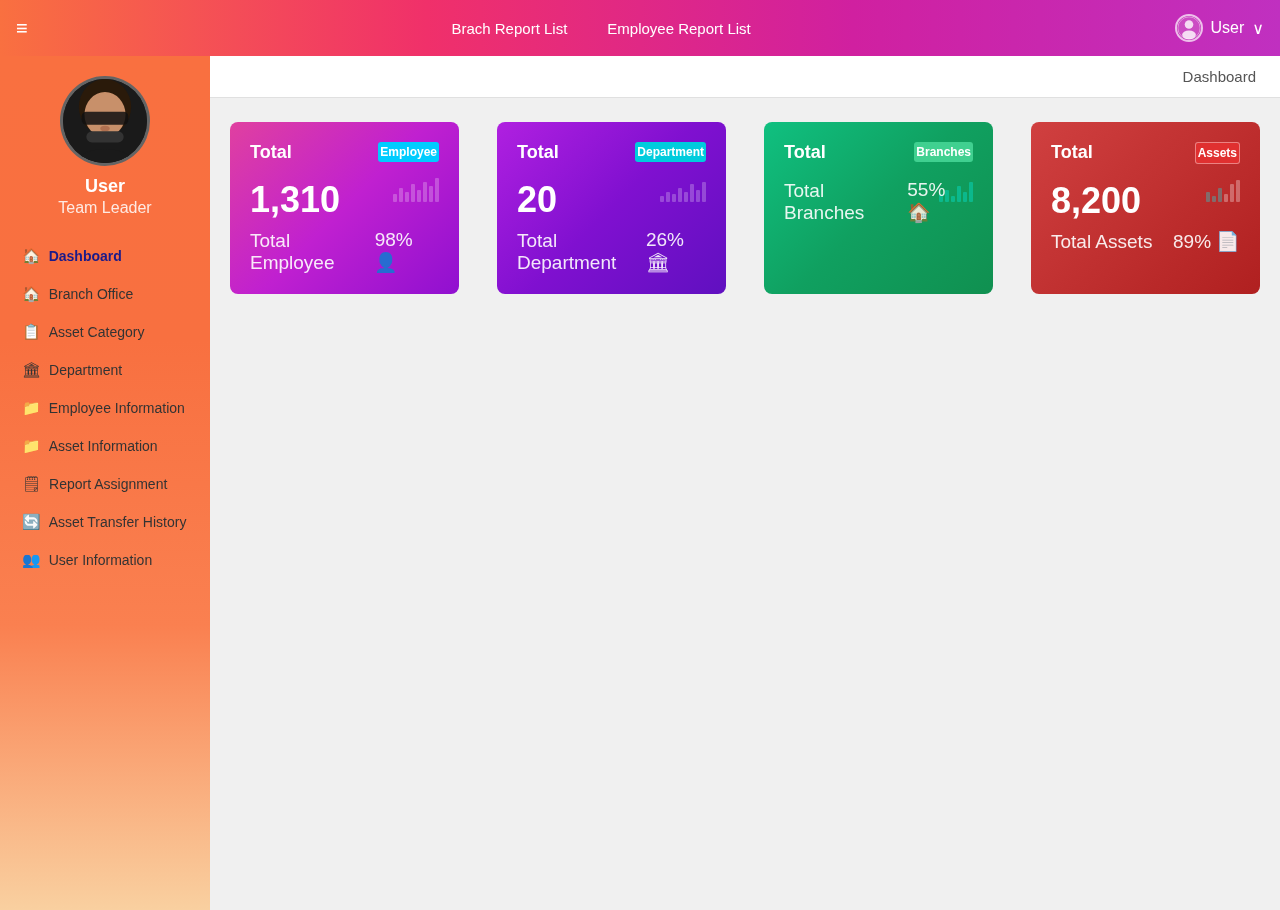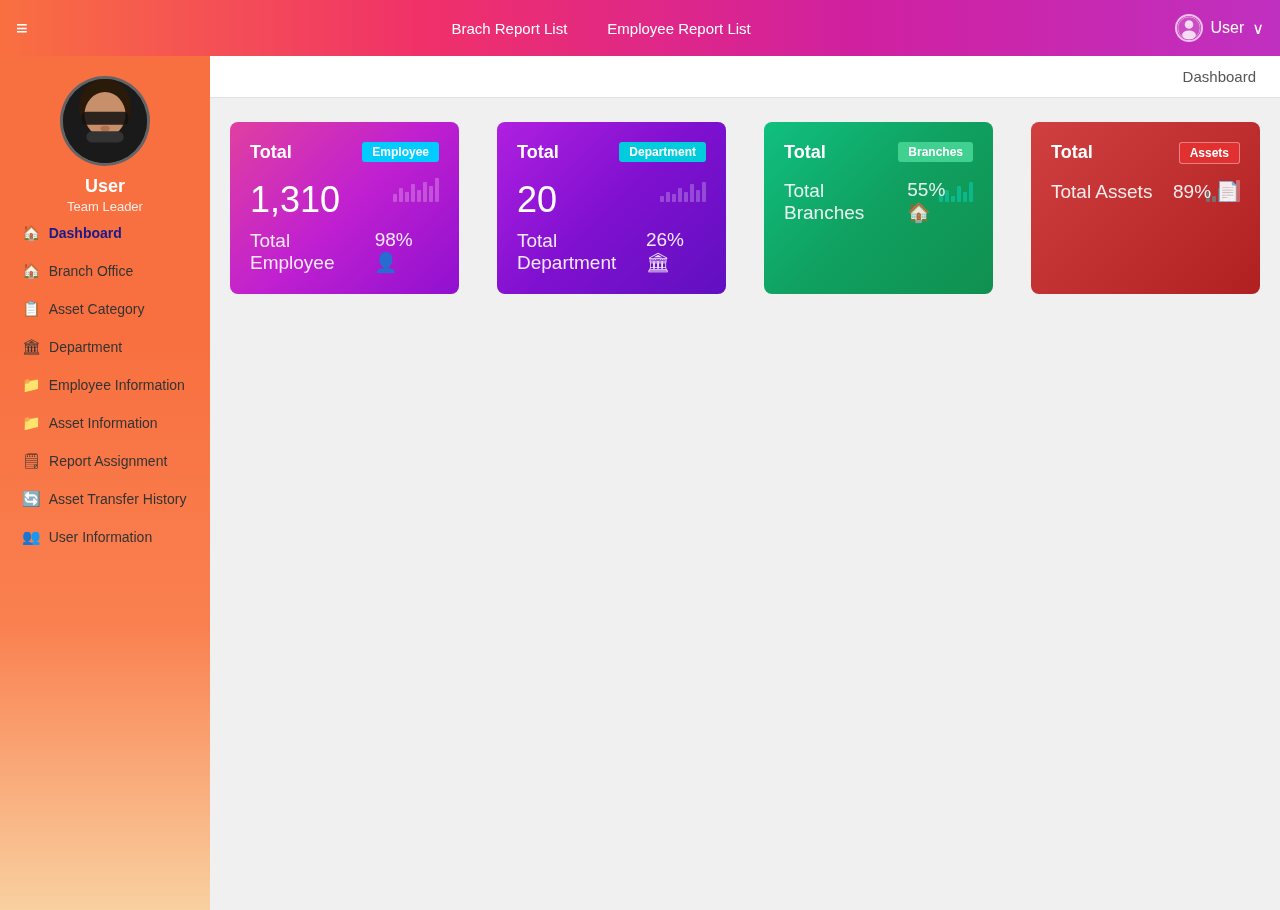--- a/index.html
+++ b/index.html
@@ -81,21 +81,22 @@
     }
     .sidebar-avatar svg { width: 100%; height: 100%; }
     .sidebar-username {
       color: white;
       font-size: 18px;
       font-weight: bold;
       margin-bottom: 2px;
     }
     .sidebar-role {
       color: rgba(255,255,255,0.85);
-      font-size: 13px;
+      font-size: 16px;
+      margin-bottom: 20px;
     }
     .sidebar-nav {
       width: 100%;
       padding: 0 10px;
     }
     .sidebar-nav-item {
       display: flex;
       align-items: center;
       gap: 8px;
       padding: 10px 12px;
@@ -154,33 +155,33 @@
       display: flex;
       justify-content: space-between;
       align-items: flex-start;
       margin-bottom: 16px;
     }
     .card-title {
       font-size: 18px;
       font-weight: bold;
     }
     .card-badge {
-      padding: 3px 10px;
+      padding: 3px 2px;
       border-radius: 3px;
       font-size: 12px;
       font-weight: bold;
     }
     .badge-employee { background: #00ccff; color: #fff; }
     .badge-department { background: #00ccdd; color: #fff; }
     .badge-branches { background: #40d090; color: #fff; }
     .badge-assets { background: #e03030; color: #fff; border: 1px solid rgba(255,255,255,0.4); }
 
     .card-number {
       font-size: 36px;
-      font-weight: normal;
+      font-weight: bold;
       margin-bottom: 8px;
     }
     .card-footer {
       display: flex;
       justify-content: space-between;
       align-items: center;
       font-size: 19px;
       opacity: 0.9;
     }
     .card-icon-area {
@@ -376,20 +377,21 @@
         <div class="card-icon-area">
           <div class="mini-bars">
             <div class="mini-bar" style="height:10px; background:cyan;"></div>
             <div class="mini-bar" style="height:6px; background:cyan;"></div>
             <div class="mini-bar" style="height:14px; background:cyan;"></div>
             <div class="mini-bar" style="height:8px; background:white;"></div>
             <div class="mini-bar" style="height:18px; background:white;"></div>
             <div class="mini-bar" style="height:22px; background:white;"></div>
           </div>
         </div>
+        <div class="card-number">8,200</div>
         <div class="card-footer">
           <span>Total Assets</span>
           <span>89% 📄</span>
         </div>
       </div>
 
     </div>
   </main>
 </div>
 

